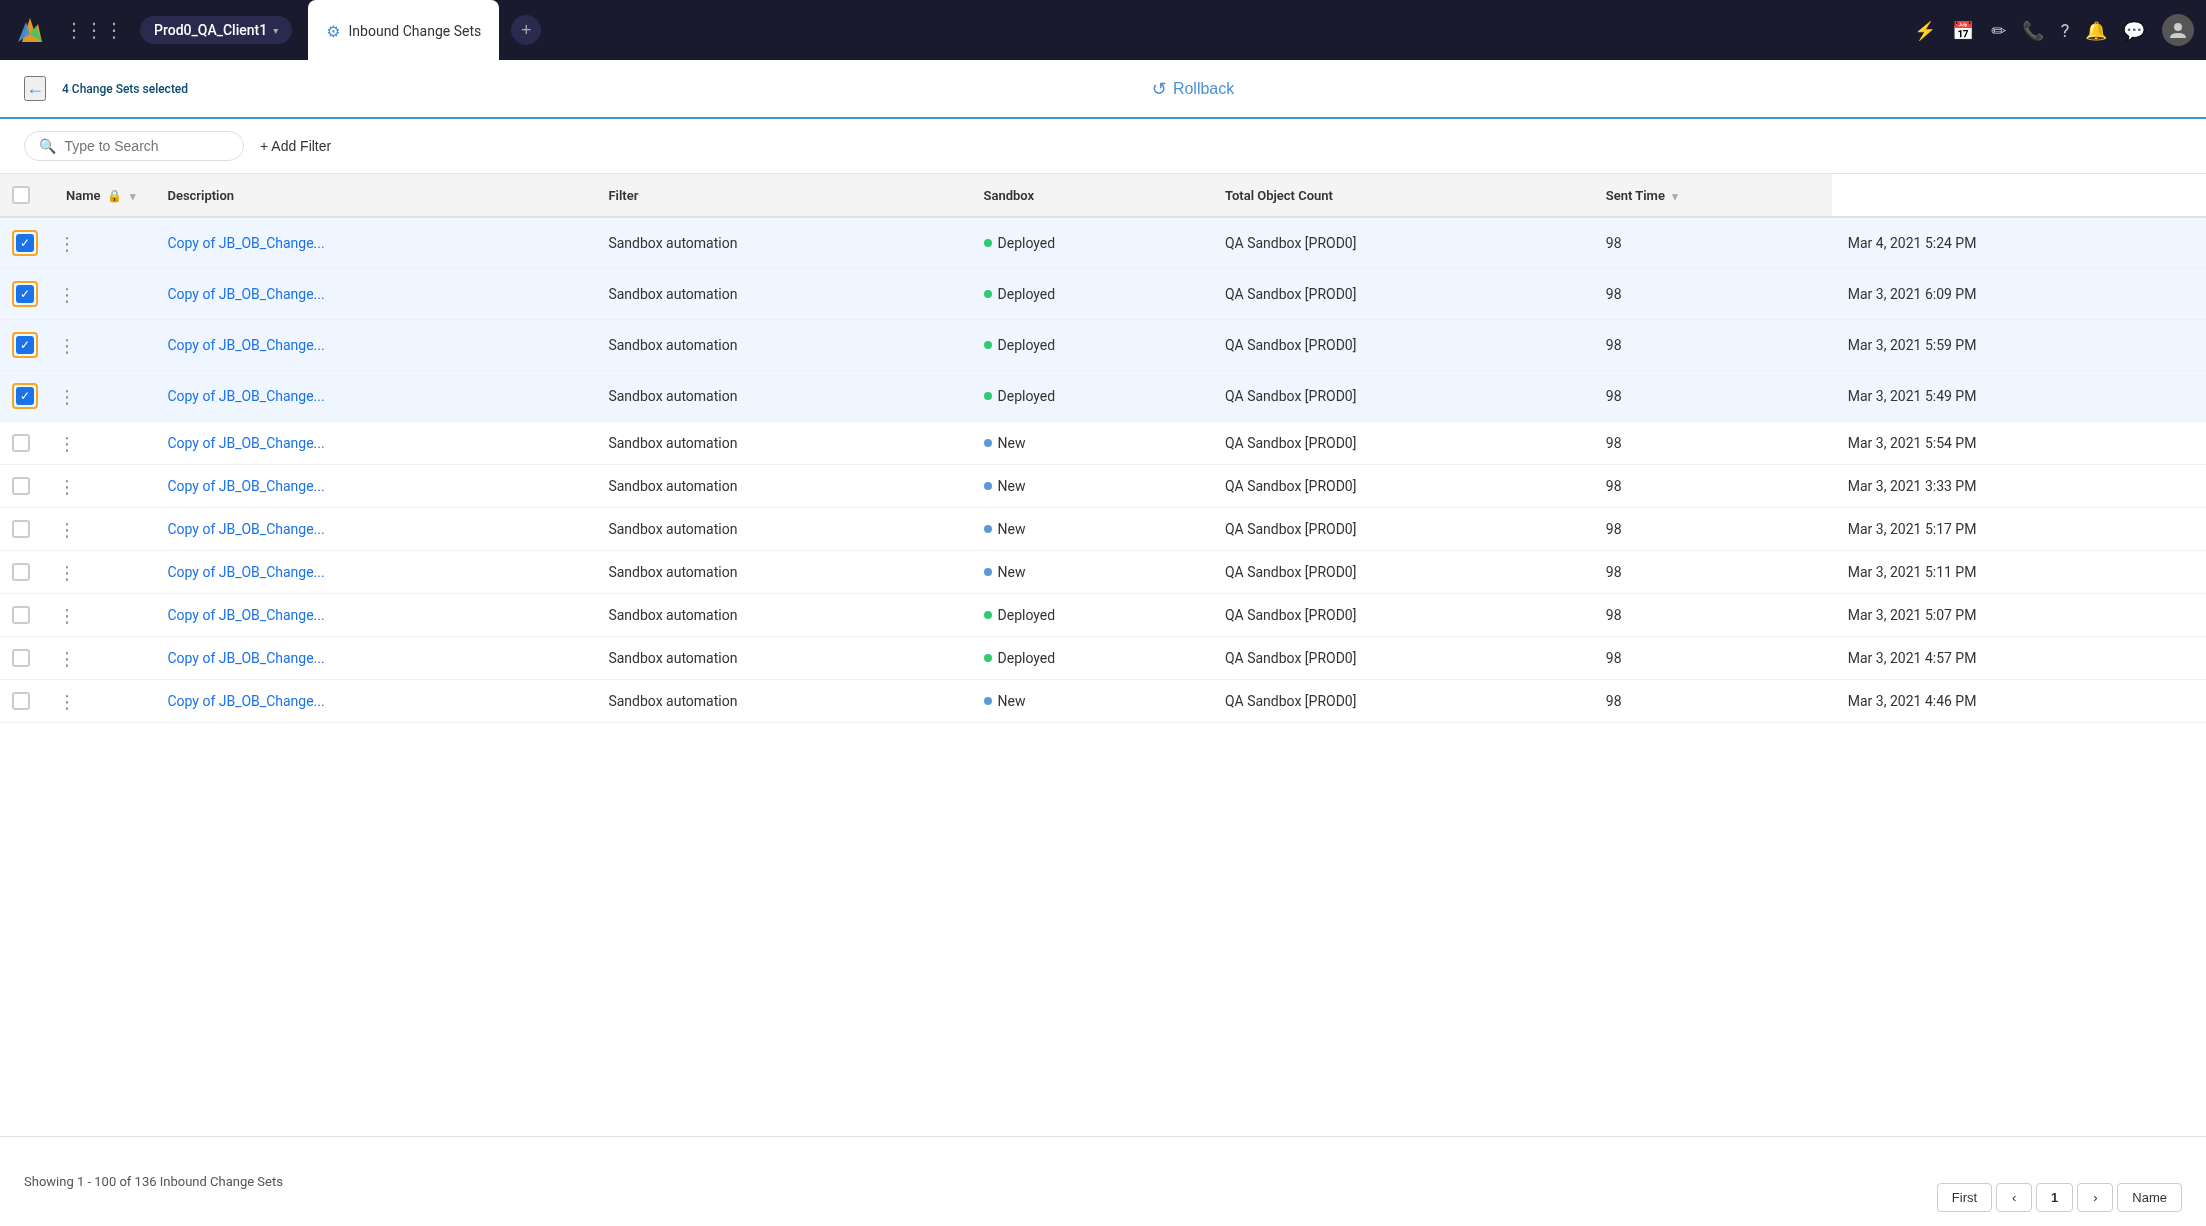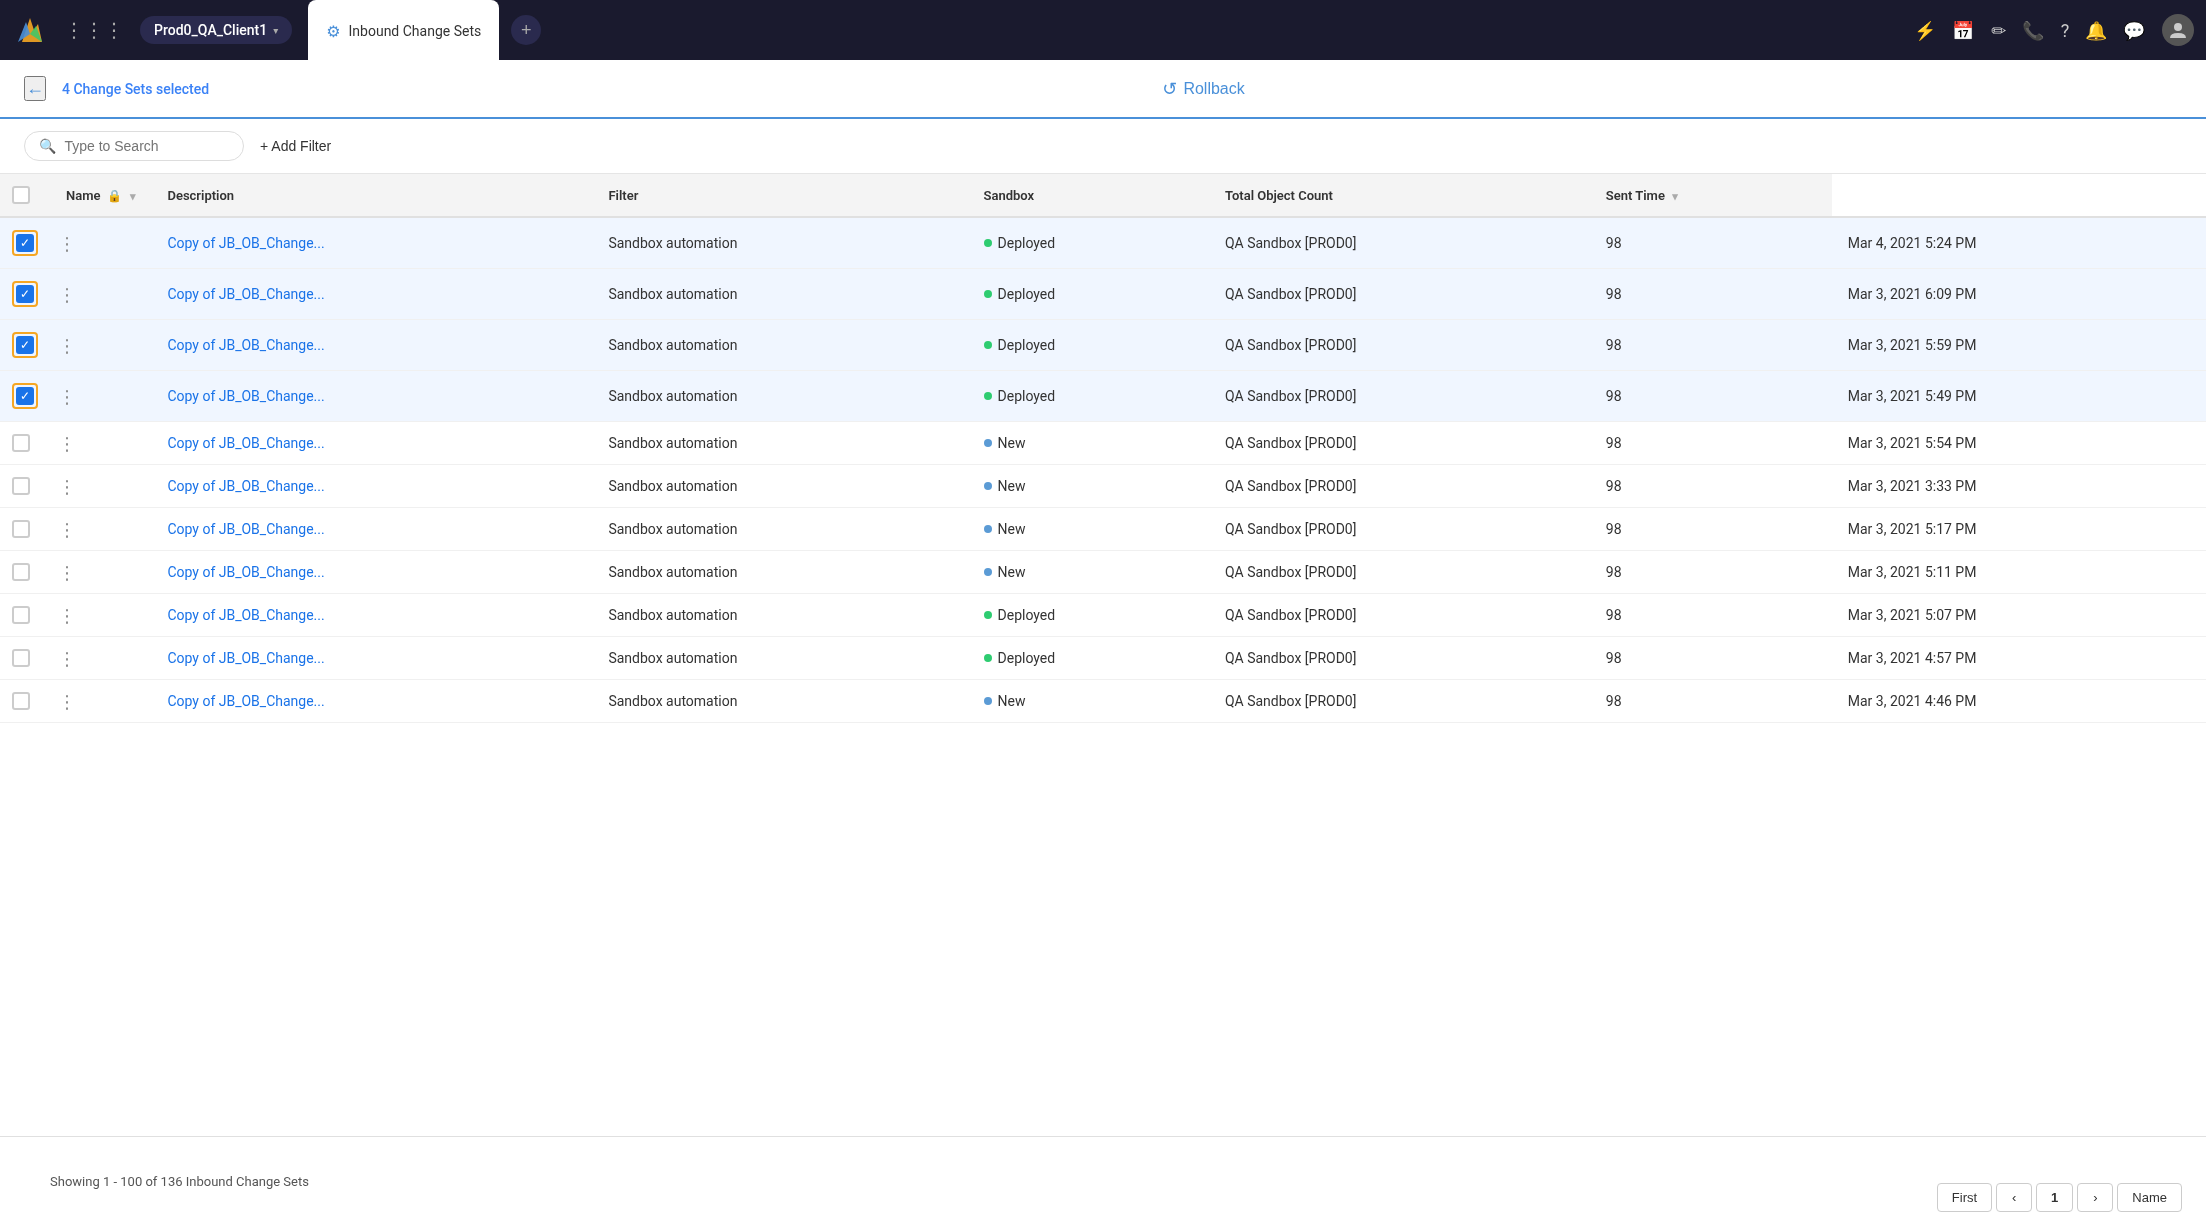--- a/index.html
+++ b/index.html
@@ -91,21 +91,21 @@
     .status-badge { display: flex; align-items: center; gap: 6px; }
     .status-dot { width: 8px; height: 8px; border-radius: 50%; display: inline-block; }
     .status-dot.deployed { background: #2ecc71; }
     .status-dot.new { background: #5b9bd5; }
 
     
     .pagination-bar {
       display: flex; align-items: center; justify-content: space-between; padding: 14px 24px;
       border-top: 1px solid #e0e0e0; position: fixed; bottom: 0; left: 0; right: 0; background: #fff;
     }
-    .pagination-info { font-size: 13px; color: #555; margin-left: 26px; }
+    .pagination-info { font-size: 13px; color: #555; }
     .pagination-controls { display: flex; align-items: center; gap: 4px; margin-top: 32px; }
     .page-btn {
       padding: 6px 14px; border: 1px solid #ccc; border-radius: 4px; background: #fff;
       cursor: pointer; font-size: 13px; color: #333; min-width: 36px; text-align: center;
     }
     .page-btn.active { background: #fff; font-weight: 600; }
     .page-btn.arrow { padding: 6px 10px; }
   </style>
 </head>
 <body>
@@ -148,21 +148,21 @@
       <svg width="20" height="20" viewBox="0 0 20 20" fill="#ccc">
         <circle cx="10" cy="7" r="4"></circle>
         <path d="M2,18 Q2,13 10,13 Q18,13 18,18"></path>
       </svg>
     </div>
   </div>
 </nav>
 
 <div class="subheader">
   <button class="back-btn">←</button>
-  <span style="font-size:14px;font-weight:500;color:#3b82f6;">
+  <span style="font-size:12px;font-weight:500;color:#0c4a6e;">
     <span>4</span> <span>Change Sets selected</span>
   </span>
 
   <button class="rollback-btn">
     <span class="rollback-icon">↺</span>
     <span>Rollback</span>
   </button>
 </div>
 
 <div class="toolbar">

